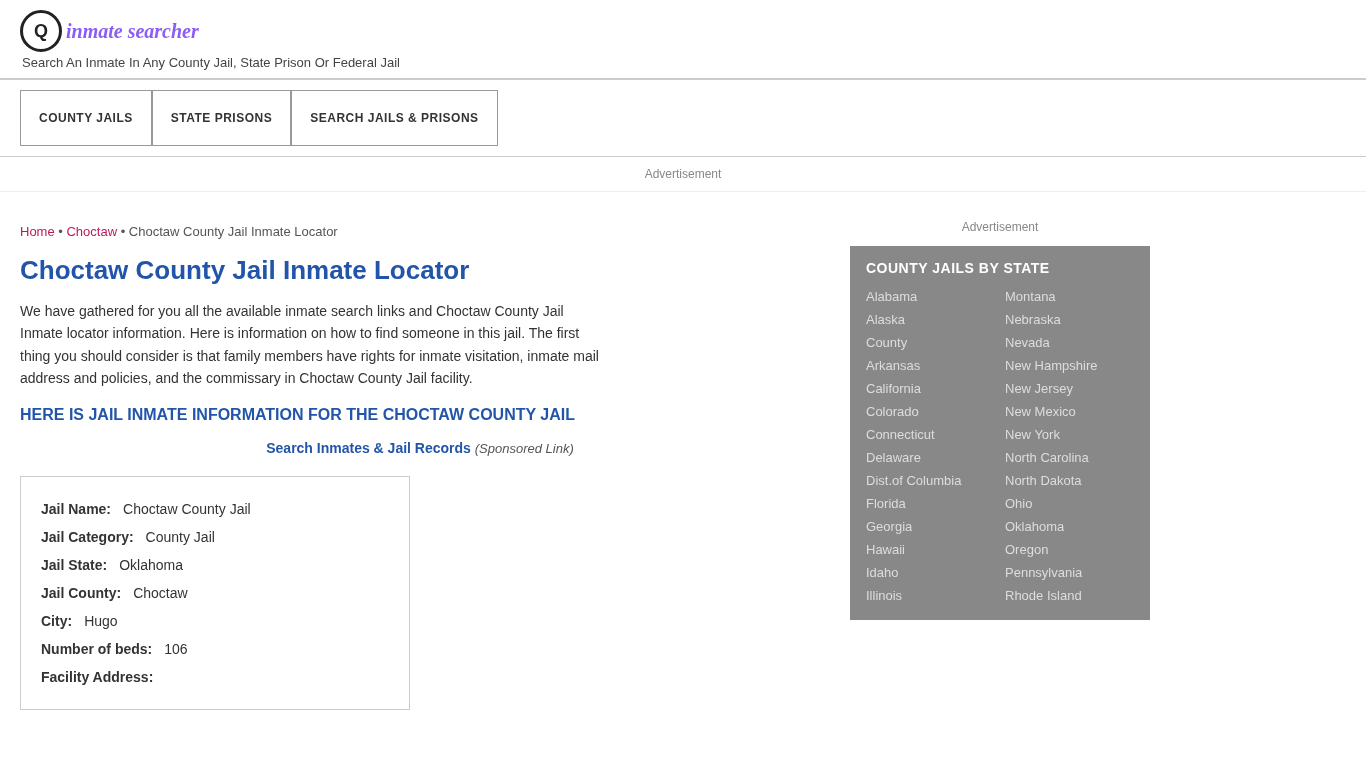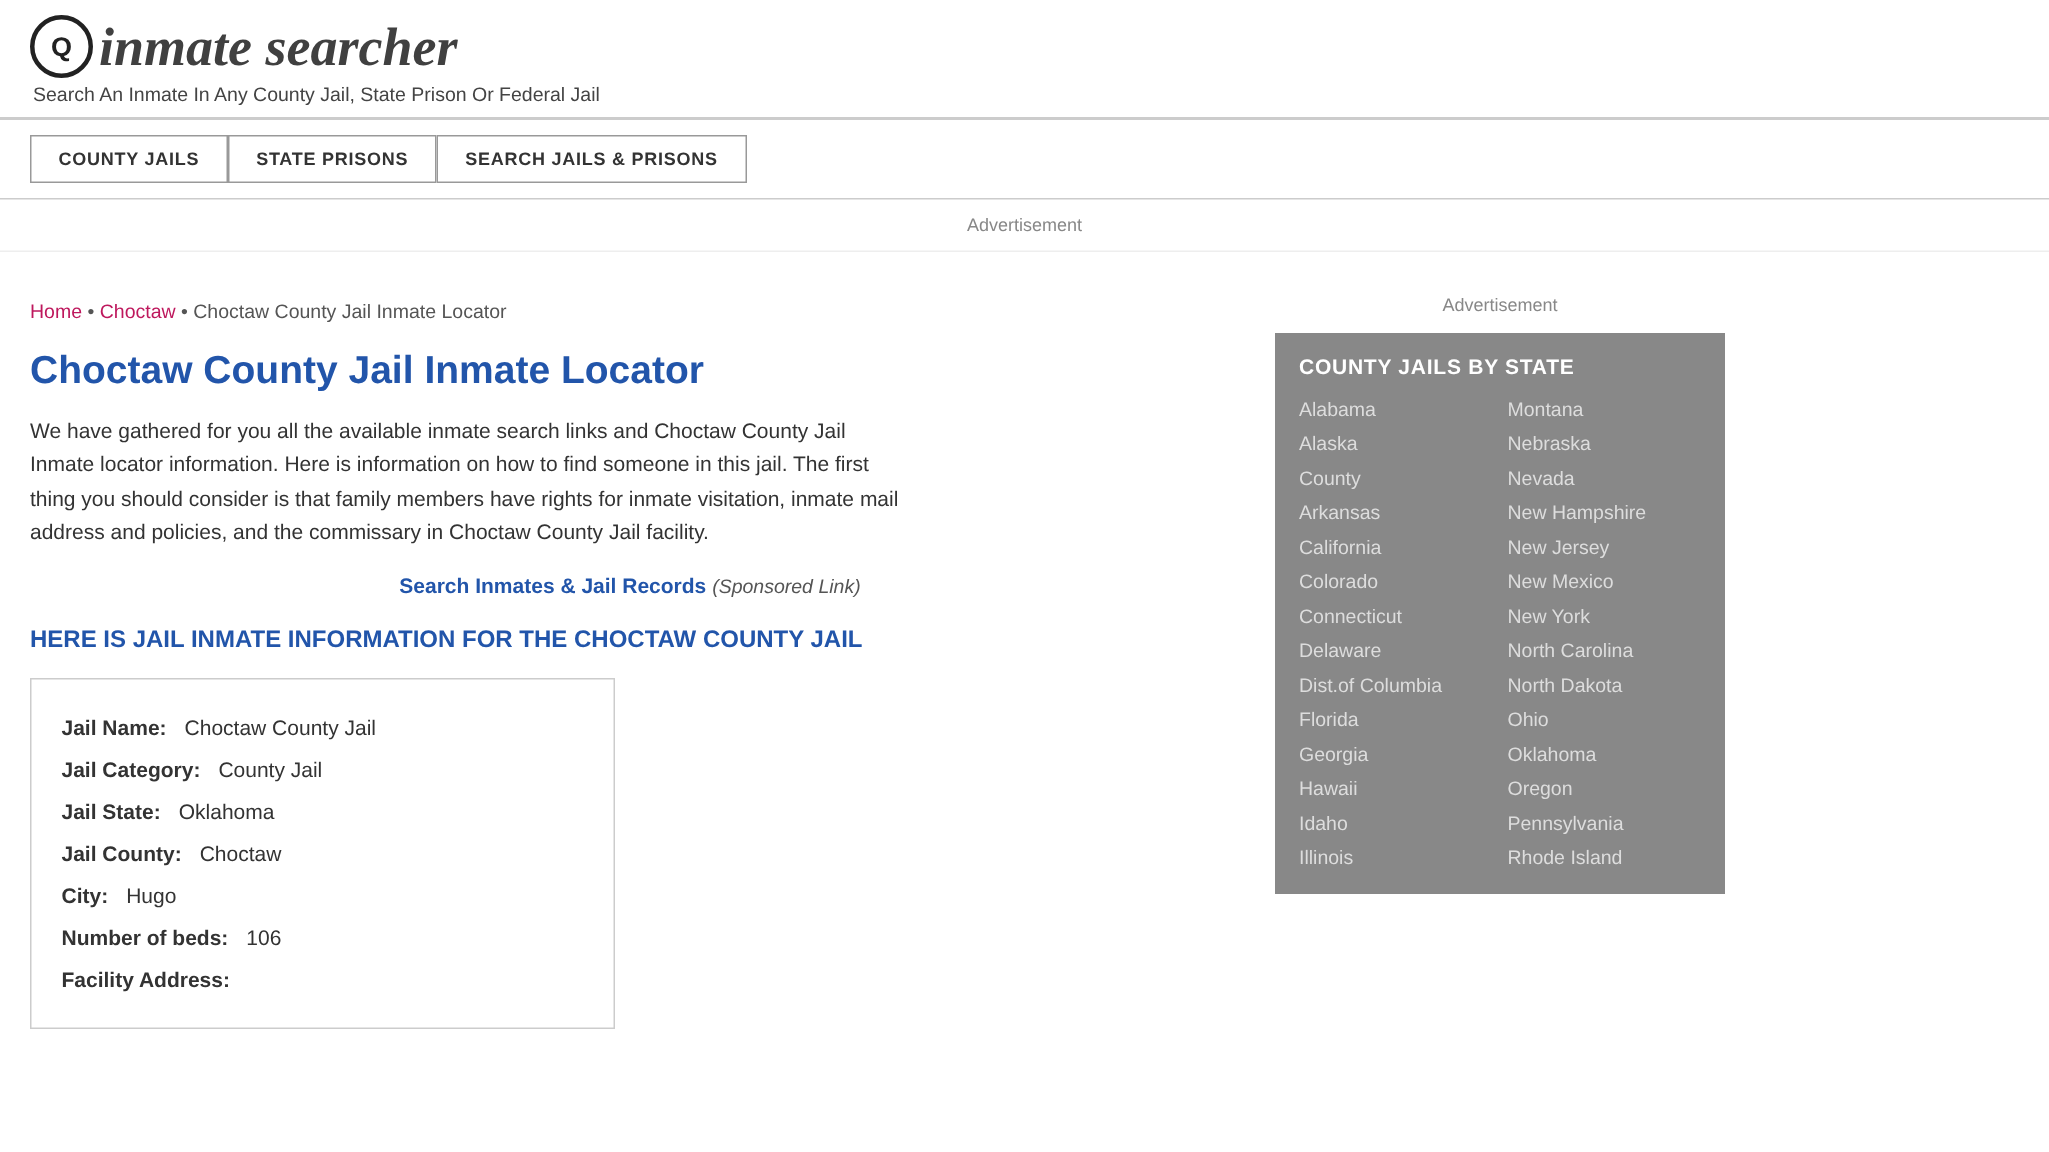--- a/index.html
+++ b/index.html
@@ -2,27 +2,27 @@
 <html><head>
   <meta charset="utf-8">
   <style>
     * { box-sizing: border-box; margin: 0; padding: 0; }
     body { font-family: Arial, sans-serif; font-size: 14px; color: #333; background: #fff; }
 
     
     #header { padding: 10px 20px 8px 20px; border-bottom: 2px solid #ccc; }
     #logo-area { display: flex; align-items: center; gap: 4px; }
     #logo-icon { width: 42px; height: 42px; border: 3px solid #222; border-radius: 50%; display: flex; align-items: center; justify-content: center; font-size: 18px; font-weight: bold; color: #222; background: #fff; flex-shrink: 0; }
-    #logo-text { font-size: 36px; font-weight: bold; color: #404040; font-style: italic; font-family: Georgia, serif; }
+    #logo-text { font-size: 20px; font-weight: bold; color: #8b5cf6; font-style: italic; font-family: Georgia, serif; }
     #tagline { font-size: 13px; color: #444; margin-top: 3px; margin-left: 2px; }
 
     
     #nav { padding: 10px 20px; border-bottom: 1px solid #ccc; }
     #nav-buttons { display: flex; gap: 0; }
-    .nav-btn { border: 1px solid #999; padding: 8px 18px; background: #fff; font-size: 12px; font-weight: bold; color: #333; cursor: pointer; letter-spacing: 0.5px; text-transform: uppercase; }
+    .nav-btn { border: 1px solid #999; padding: 20px 18px; background: #fff; font-size: 12px; font-weight: bold; color: #333; cursor: pointer; letter-spacing: 0.5px; text-transform: uppercase; }
 
     
     #layout { display: flex; padding: 0 20px; max-width: 1366px; }
     #main { flex: 1; padding: 10px 20px 20px 0; max-width: 820px; }
     #sidebar { width: 310px; flex-shrink: 0; padding: 10px 0 0 10px; }
 
     
     #ad-banner { text-align: center; padding: 10px; color: #888; font-size: 12px; border-bottom: 1px solid #eee; margin-bottom: 10px; }
 
     
@@ -86,26 +86,26 @@
       <span> • </span>
       <a href="#">Choctaw</a>
       <span> • </span>
       <span>Choctaw County Jail Inmate Locator</span>
     </div>
 
     <h1 id="page-title">Choctaw County Jail Inmate Locator</h1>
 
     <p id="description">We have gathered for you all the available inmate search links and Choctaw County Jail Inmate locator information. Here is information on how to find someone in this jail. The first thing you should consider is that family members have rights for inmate visitation, inmate mail address and policies, and the commissary in Choctaw County Jail facility.</p>
 
+    <div id="section-heading">HERE IS JAIL INMATE INFORMATION FOR THE CHOCTAW COUNTY JAIL</div>
+
     <div id="sponsored-link">
       <a href="#">Search Inmates &amp; Jail Records</a>
       <span id="sponsored-text"> </span><span style="color:#555;font-style:italic;font-size:13px;">(Sponsored Link)</span>
     </div>
-
-    <div id="section-heading">HERE IS JAIL INMATE INFORMATION FOR THE CHOCTAW COUNTY JAIL</div>
 
     <div id="info-box">
       <div class="field-row">
         <span class="field-label">Jail Name:</span>
         <span class="field-value">Choctaw County Jail</span>
       </div>
       <div class="field-row">
         <span class="field-label">Jail Category:</span>
         <span class="field-value">County Jail</span>
       </div>

